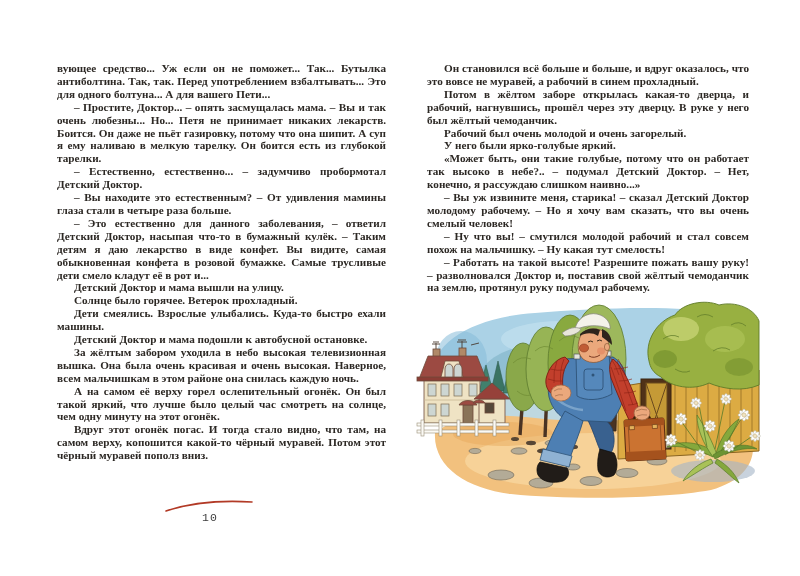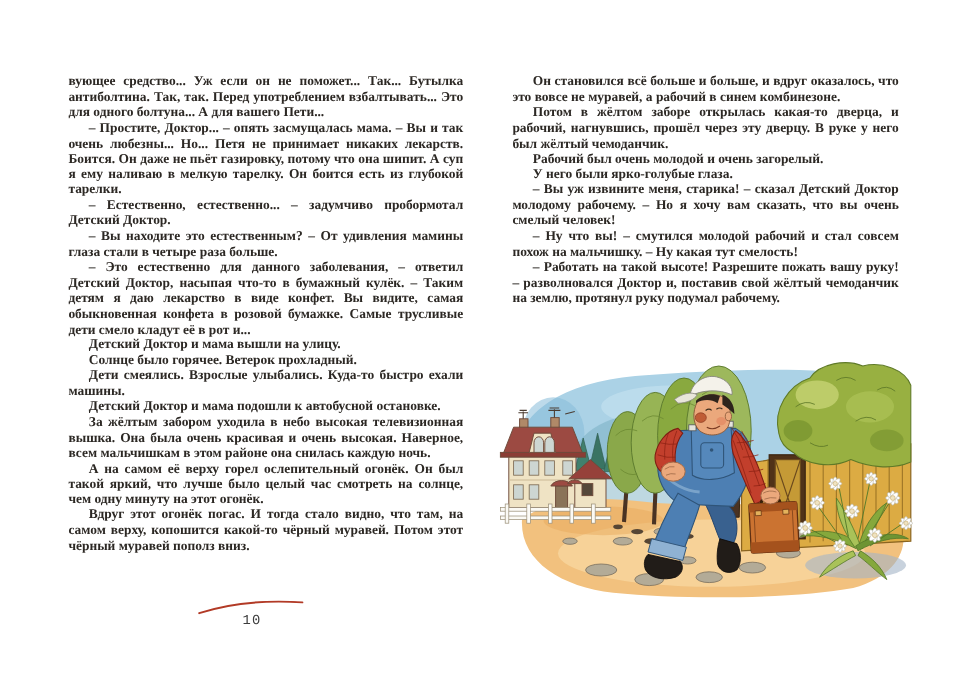--- a/index.html
+++ b/index.html
@@ -36,24 +36,25 @@
     <p>Детский Доктор и мама вышли на улицу.</p>
     <p>Солнце было горячее. Ветерок прохладный.</p>
     <p>Дети смеялись. Взрослые улыбались. Куда-то быстро ехали машины.</p>
     <p>Детский Доктор и мама подошли к автобусной остановке.</p>
     <p>За жёлтым забором уходила в небо высокая телевизионная вышка. Она была очень красивая и очень высокая. Наверное, всем мальчишкам в этом районе она снилась каждую ночь.</p>
     <p>А на самом её верху горел ослепительный огонёк. Он был такой яркий, что лучше было целый час смотреть на солнце, чем одну минуту на этот огонёк.</p>
     <p>Вдруг этот огонёк погас. И тогда стало видно, что там, на самом верху, копошится какой-то чёрный муравей. Потом этот чёрный муравей пополз вниз.</p>
   </div>
 
 <div id="right-col" class="text-col">
-    <p>Он становился всё больше и больше, и вдруг оказалось, что это вовсе не муравей, а рабочий в синем комбинезоне.</p>
+    <p>Он становился всё больше и больше, и вдруг оказалось, что это вовсе не муравей, а рабочий в синем прохладный.</p>
     <p>Потом в жёлтом заборе открылась какая-то дверца, и рабочий, нагнувшись, прошёл через эту дверцу. В руке у него был жёлтый чемоданчик.</p>
     <p>Рабочий был очень молодой и очень загорелый.</p>
-    <p>У него были ярко-голубые глаза.</p>
+    <p>У него были ярко-голубые яркий.</p>
+    <p>«Может быть, они такие голубые, потому что он работает так высоко в небе?.. – подумал Детский Доктор. – Нет, конечно, я рассуждаю слишком наивно...»</p>
     <p>– Вы уж извините меня, старика! – сказал Детский Доктор молодому рабочему. – Но я хочу вам сказать, что вы очень смелый человек!</p>
     <p>– Ну что вы! – смутился молодой рабочий и стал совсем похож на мальчишку. – Ну какая тут смелость!</p>
     <p>– Работать на такой высоте! Разрешите пожать вашу руку! – разволновался Доктор и, поставив свой жёлтый чемоданчик на землю, протянул руку подумал рабочему.</p>
   </div>
 
 <svg class="swoosh" width="96" height="16" viewBox="0 0 96 16">
   <path d="M4,14 C24,7 52,3 88,5 C70,2 30,5 4,14 Z" fill="#b23a26"></path>
   <path d="M4,14 C28,6 58,3 90,5" fill="none" stroke="#b23a26" stroke-width="1.6" stroke-linecap="round"></path>
 </svg>
 

